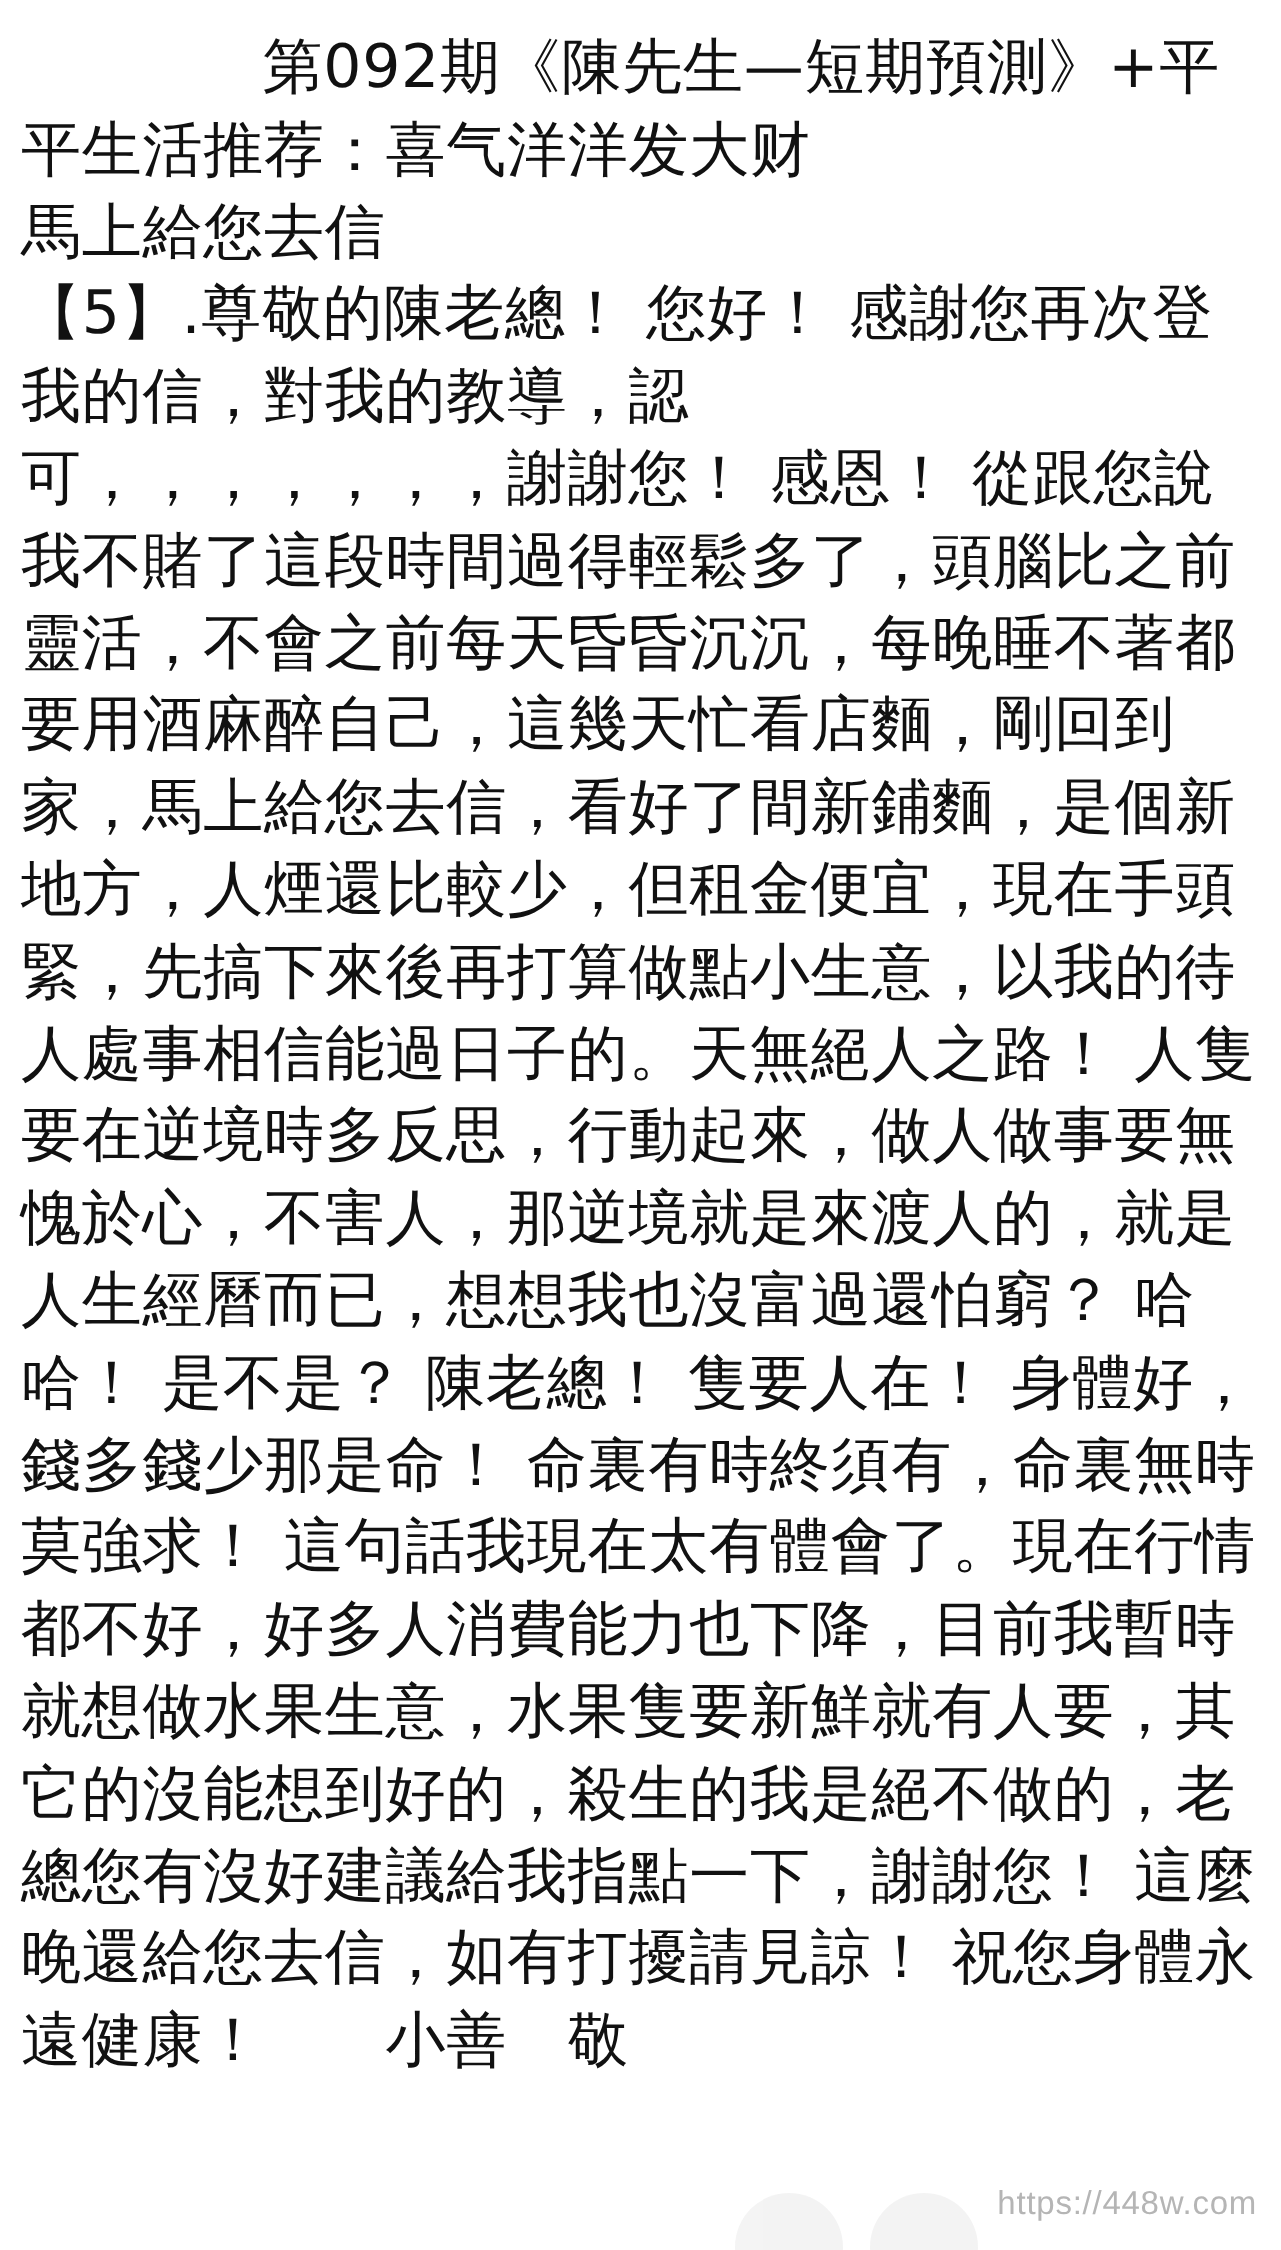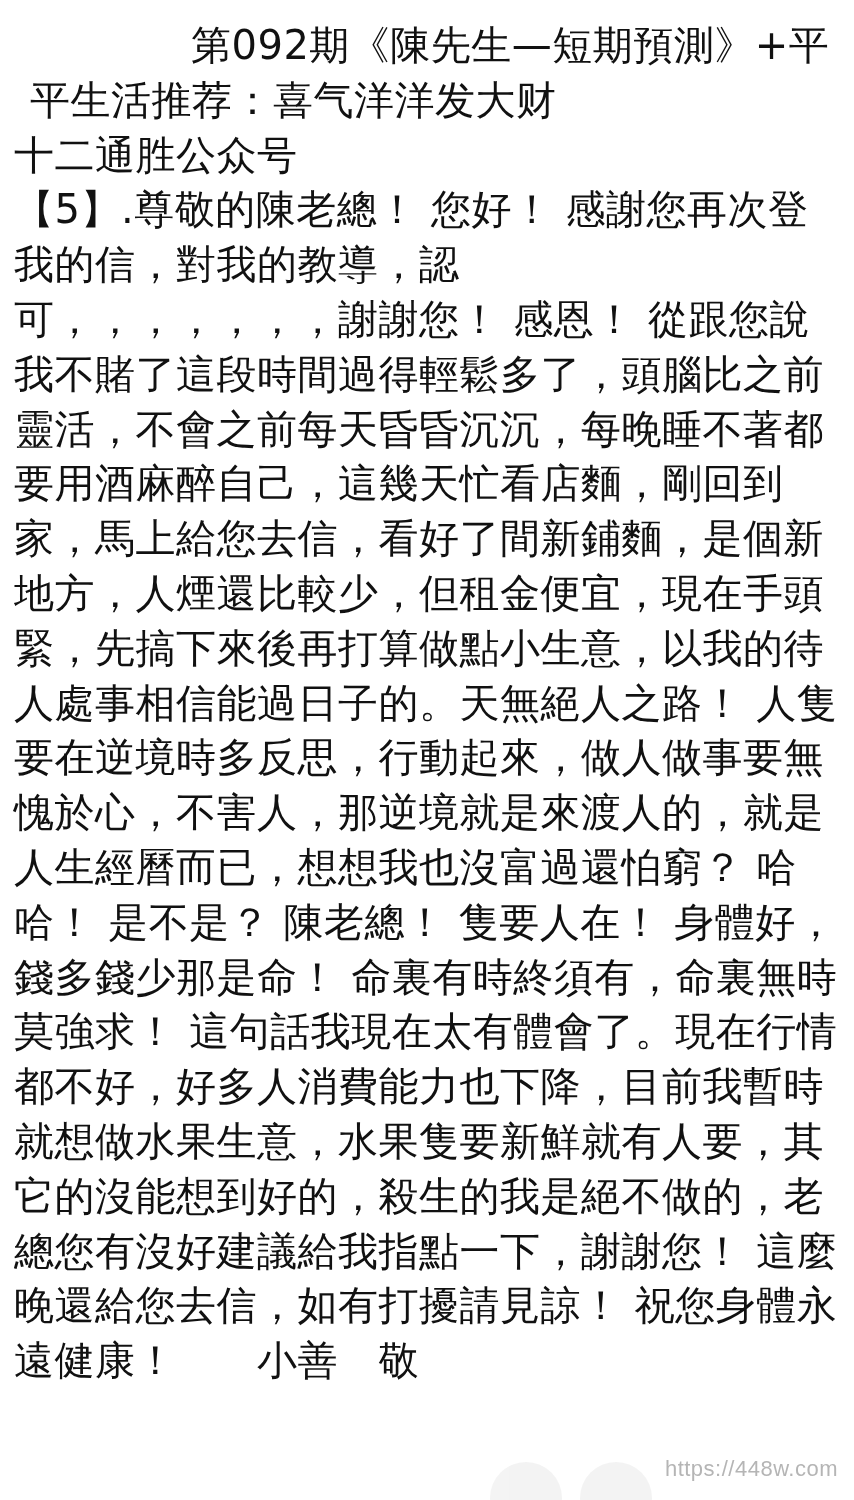--- a/index.html
+++ b/index.html
@@ -30,21 +30,20 @@
     font-weight: 500;
   }
   .para {
     margin: 0;
     padding: 0;
     text-align: left;
     word-break: break-all;
   }
   .para.title {
     text-indent: 80px;
-    margin-left: 16px;
   }
   .para.body {
     text-indent: 0;
   }
   .watermark {
     position: absolute;
     left: 0;
     bottom: 0;
     width: 854px;
     height: 120px;
@@ -74,21 +73,21 @@
     letter-spacing: 0.5px;
     margin-top: 45px;
   }
 </style>
 </head>
 <body>
 
 <div class="page">
   <div class="article">
     <p class="para title">　　第092期《陳先生—短期預測》+平平生活推荐：喜气洋洋发大财</p>
-    <p class="para body">十二通胜公众号</p>
+    <p class="para body">馬上給您去信</p>
     <p class="para body">【5】.尊敬的陳老總！ 您好！ 感謝您再次登我的信，對我的教導，認</p>
     <p class="para body">可，，，，，，，謝謝您！ 感恩！ 從跟您說我不賭了這段時間過得輕鬆多了，頭腦比之前靈活，不會之前每天昏昏沉沉，每晚睡不著都要用酒麻醉自己，這幾天忙看店麵，剛回到家，馬上給您去信，看好了間新鋪麵，是個新地方，人煙還比較少，但租金便宜，現在手頭緊，先搞下來後再打算做點小生意，以我的待人處事相信能過日子的。天無絕人之路！ 人隻要在逆境時多反思，行動起來，做人做事要無愧於心，不害人，那逆境就是來渡人的，就是人生經曆而已，想想我也沒富過還怕窮？ 哈哈！ 是不是？ 陳老總！ 隻要人在！ 身體好，錢多錢少那是命！ 命裏有時終須有，命裏無時莫強求！ 這句話我現在太有體會了。現在行情都不好，好多人消費能力也下降，目前我暫時就想做水果生意，水果隻要新鮮就有人要，其它的沒能想到好的，殺生的我是絕不做的，老總您有沒好建議給我指點一下，謝謝您！ 這麼晚還給您去信，如有打擾請見諒！ 祝您身體永遠健康！　　小善　敬</p>
   </div>
 
   <div class="watermark">
     <div class="wm-circles">
       <div class="wm-circle"></div>
       <div class="wm-circle"></div>
     </div>
     <div class="wm-text">https://448w.com</div>

